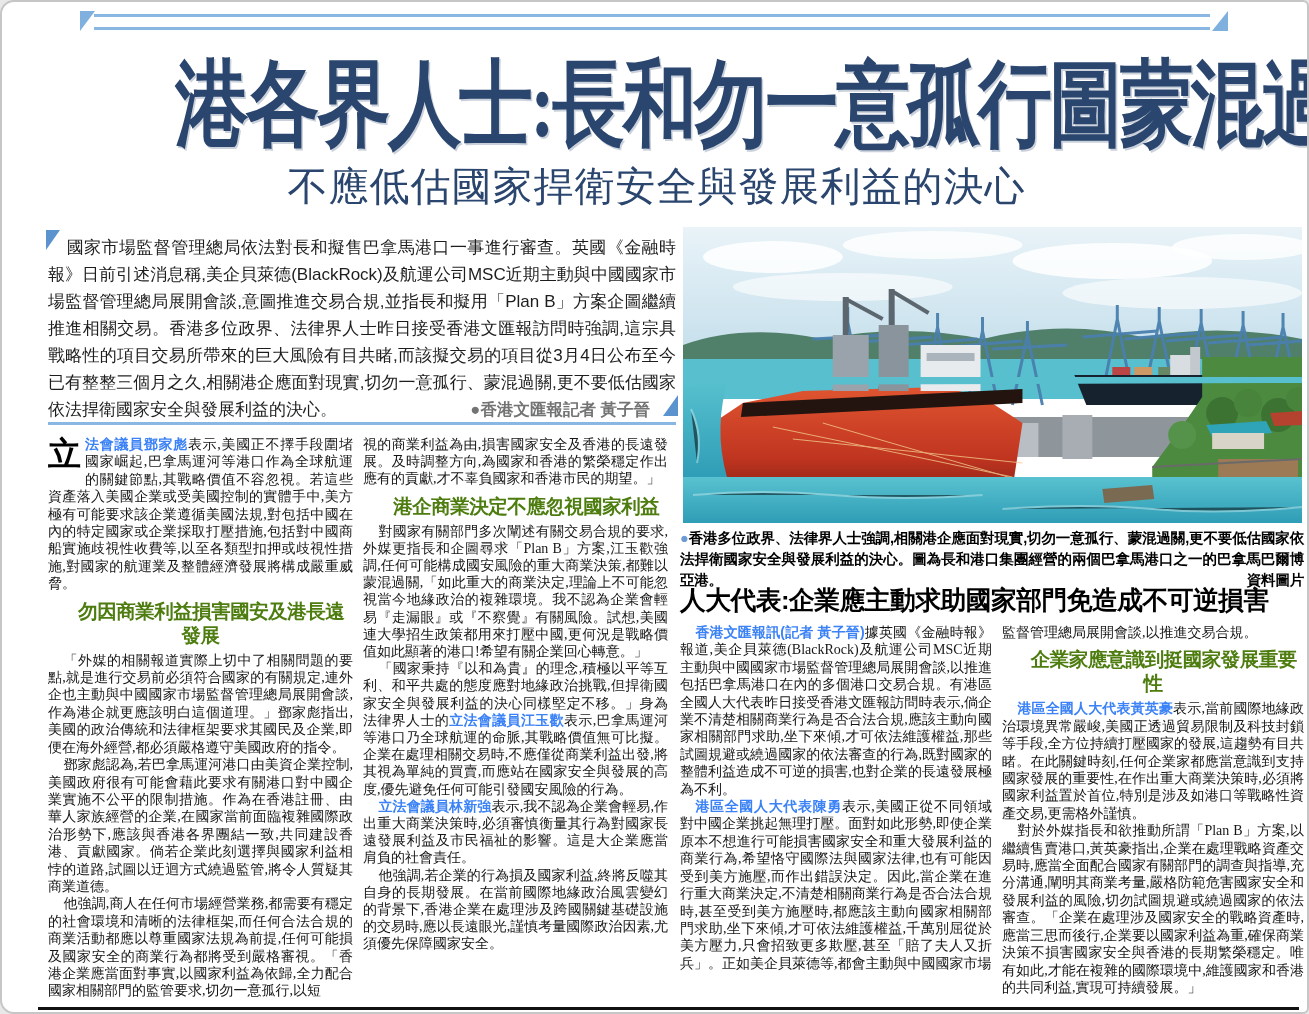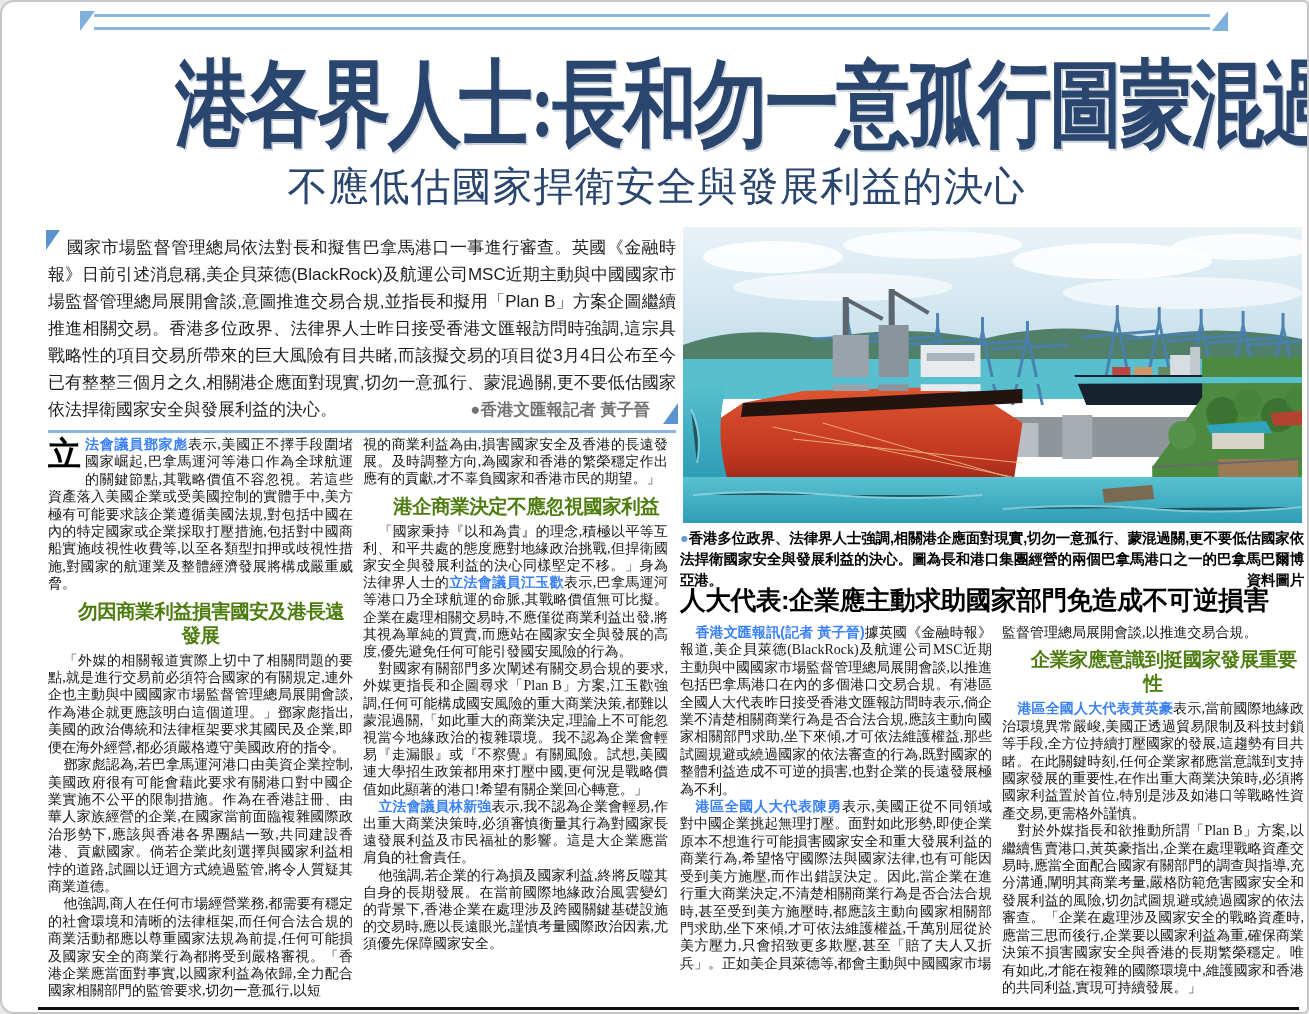--- a/index.html
+++ b/index.html
@@ -21,21 +21,21 @@
   .headline{position:absolute;left:0;top:48px;width:1309px;text-align:center;
     color:#2a466e;font-weight:bold;font-size:94px;line-height:108px;white-space:nowrap;}
   .headline .squeeze{display:inline-block;transform:scaleX(.78);transform-origin:center;
     letter-spacing:-3px;text-shadow:2px 2px 0 rgba(42,70,110,.25);}
   .subheadline{position:absolute;left:0;top:160px;width:1309px;text-align:center;
     color:#2a466e;font-family:"Liberation Sans","DejaVu Sans",sans-serif;
     font-weight:500;font-size:40px;line-height:48px;letter-spacing:1px;}
   
   .lead{position:absolute;left:46px;top:232px;width:628px;height:188px;
     font-family:"Liberation Sans","DejaVu Sans",sans-serif;font-size:17px;line-height:27px;
-    color:#1d1d1d;text-align:justify;border-bottom:3px solid #8ab6e2;padding-bottom:8px;}
+    color:#1d1d1d;text-align:justify;border-bottom:3px solid #8ab6e2;padding-bottom:0;}
   .lead .corner-tl{position:absolute;left:-2px;top:-4px;width:0;height:0;
     border-left:14px solid #5b93cf;border-bottom:20px solid transparent;}
   .lead .corner-br{position:absolute;right:-2px;bottom:6px;width:0;height:0;
     border-right:15px solid #5b93cf;border-top:21px solid transparent;}
   .lead .body{display:block;text-indent:1.1em;}
   .lead .byline{display:block;text-align:right;font-weight:bold;font-size:16.5px;
     margin-top:-27px;padding-right:26px;color:#737373;}
   
   .photo{position:absolute;left:681px;top:225px;width:619px;height:296px;overflow:hidden;}
   .photo svg{display:block;width:100%;height:100%;}
@@ -189,22 +189,22 @@
     <p class="noindent"><span class="dropcap">立</span><span class="bn">法會議員鄧家彪</span><span>表示,美國正不擇手段圍堵國家崛起,巴拿馬運河等港口作為全球航運的關鍵節點,其戰略價值不容忽視。若這些資產落入美國企業或受美國控制的實體手中,美方極有可能要求該企業遵循美國法規,對包括中國在內的特定國家或企業採取打壓措施,包括對中國商船實施歧視性收費等,以至各類型扣押或歧視性措施,對國家的航運業及整體經濟發展將構成嚴重威脅。</span></p>
     <p class="colhead">勿因商業利益損害國安及港長遠發展</p>
     <p>「外媒的相關報道實際上切中了相關問題的要點,就是進行交易前必須符合國家的有關規定,連外企也主動與中國國家市場監督管理總局展開會談,作為港企就更應該明白這個道理。」鄧家彪指出,美國的政治傳統和法律框架要求其國民及企業,即便在海外經營,都必須嚴格遵守美國政府的指令。</p>
     <p>鄧家彪認為,若巴拿馬運河港口由美資企業控制,美國政府很有可能會藉此要求有關港口對中國企業實施不公平的限制措施。作為在香港註冊、由華人家族經營的企業,在國家當前面臨複雜國際政治形勢下,應該與香港各界團結一致,共同建設香港、貢獻國家。倘若企業此刻選擇與國家利益相悖的道路,試圖以迂迴方式繞過監管,將令人質疑其商業道德。</p>
     <p>他強調,商人在任何市場經營業務,都需要有穩定的社會環境和清晰的法律框架,而任何合法合規的商業活動都應以尊重國家法規為前提,任何可能損及國家安全的商業行為都將受到嚴格審視。「香港企業應當面對事實,以國家利益為依歸,全力配合國家相關部門的監管要求,切勿一意孤行,以短</p>
   </div>
 
   <div class="col" id="a1c2">
     <p class="noindent">視的商業利益為由,損害國家安全及香港的長遠發展。及時調整方向,為國家和香港的繁榮穩定作出應有的貢獻,才不辜負國家和香港市民的期望。」</p>
     <p class="colhead">港企商業決定不應忽視國家利益</p>
+    <p>對國家有關部門多次闡述有關交易合規的要求,外媒更指長和企圖尋求「Plan B」方案,江玉歡強調,任何可能構成國安風險的重大商業決策,都難以蒙混過關,「如此重大的商業決定,理論上不可能忽視當今地緣政治的複雜環境。我不認為企業會輕易『走漏眼』或『不察覺』有關風險。試想,美國連大學招生政策都用來打壓中國,更何況是戰略價值如此顯著的港口!希望有關企業回心轉意。」</p>
     <p><span>「國家秉持『以和為貴』的理念,積極以平等互利、和平共處的態度應對地緣政治挑戰,但捍衛國家安全與發展利益的決心同樣堅定不移。」身為法律界人士的</span><span class="bn">立法會議員江玉歡</span><span>表示,巴拿馬運河等港口乃全球航運的命脈,其戰略價值無可比擬。企業在處理相關交易時,不應僅從商業利益出發,將其視為單純的買賣,而應站在國家安全與發展的高度,優先避免任何可能引發國安風險的行為。</span></p>
-    <p>對國家有關部門多次闡述有關交易合規的要求,外媒更指長和企圖尋求「Plan B」方案,江玉歡強調,任何可能構成國安風險的重大商業決策,都難以蒙混過關,「如此重大的商業決定,理論上不可能忽視當今地緣政治的複雜環境。我不認為企業會輕易『走漏眼』或『不察覺』有關風險。試想,美國連大學招生政策都用來打壓中國,更何況是戰略價值如此顯著的港口!希望有關企業回心轉意。」</p>
     <p><span class="bn">立法會議員林新強</span><span>表示,我不認為企業會輕易,作出重大商業決策時,必須審慎衡量其行為對國家長遠發展利益及市民福祉的影響。這是大企業應當肩負的社會責任。</span></p>
     <p>他強調,若企業的行為損及國家利益,終將反噬其自身的長期發展。在當前國際地緣政治風雲變幻的背景下,香港企業在處理涉及跨國關鍵基礎設施的交易時,應以長遠眼光,謹慎考量國際政治因素,尤須優先保障國家安全。</p>
   </div>
 
   <div class="a2headline">
     <span class="squeeze">人大代表:企業應主動求助國家部門免造成不可逆損害</span>
   </div>
 
   <div class="col" id="a2c1">
     <p><span class="bn">香港文匯報訊(記者 黃子晉)</span><span>據英國《金融時報》報道,美企貝萊德(BlackRock)及航運公司MSC近期主動與中國國家市場監督管理總局展開會談,以推進包括巴拿馬港口在內的多個港口交易合規。有港區全國人大代表昨日接受香港文匯報訪問時表示,倘企業不清楚相關商業行為是否合法合規,應該主動向國家相關部門求助,坐下來傾,才可依法維護權益,那些試圖規避或繞過國家的依法審查的行為,既對國家的整體利益造成不可逆的損害,也對企業的長遠發展極為不利。</span></p>

